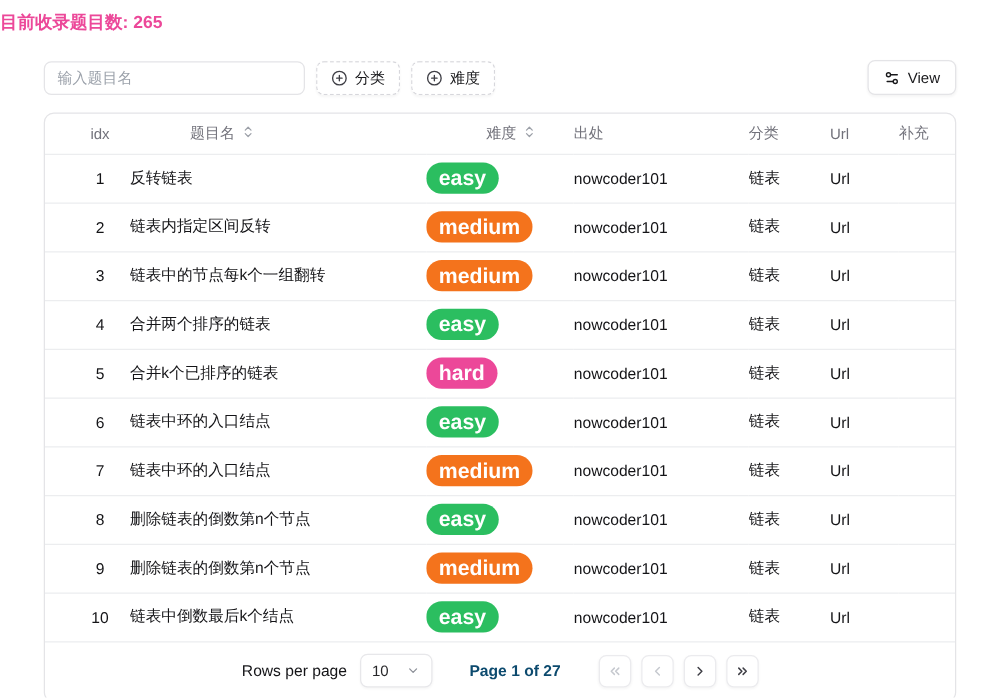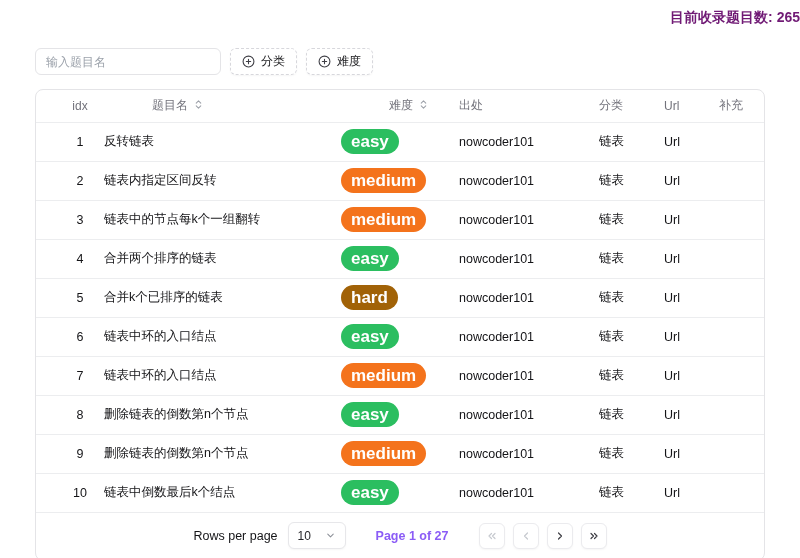--- a/index.html
+++ b/index.html
@@ -3,38 +3,38 @@
 <meta charset="utf-8">
 <style>
   * { box-sizing: border-box; margin: 0; padding: 0; }
   html, body { width: 800px; height: 558px; overflow: hidden; }
   body {
     background: #ffffff;
     color: #0a0a0b;
     font-family: "Liberation Sans", "DejaVu Sans", sans-serif;
   }
   .page-title {
-    text-align: right;
+    text-align: left;
     padding-top: 9px;
     font-size: 14px;
     font-weight: 600;
-    color: #701a75;
+    color: #ec4899;
   }
   .page-title .count { font-weight: 700; }
   .content { margin: 0 35px; }
 
   
   .toolbar {
     margin-top: 21px;
     display: flex;
     align-items: center;
     gap: 9px;
   }
   .search-input {
-    width: 186px;
+    width: 209px;
     height: 27px;
     border: 1px solid #e4e4e7;
     border-radius: 6px;
     padding: 0 10px;
     font-size: 12px;
     color: #0a0a0b;
     font-family: inherit;
     outline: none;
   }
   .search-input::placeholder { color: #9ba1aa; }
@@ -117,21 +117,21 @@
     align-items: center;
     justify-content: space-between;
     padding: 0 9px;
     font-size: 12px;
     color: #27272a;
     background: #fff;
     cursor: pointer;
     box-shadow: 0 1px 2px rgba(0,0,0,.04);
   }
   .rpp-select svg { color: #8b8f97; }
-  .page-info { font-size: 12.5px; font-weight: 600; color: #8b5cf6; }
+  .page-info { font-size: 12.5px; font-weight: 600; color: #0c4a6e; }
   .pager { display: flex; align-items: center; gap: 8px; }
   .pager-btn {
     width: 26px; height: 26px;
     border: 1px solid #ebebee;
     border-radius: 6px;
     background: #fff;
     display: inline-flex;
     align-items: center;
     justify-content: center;
     cursor: pointer;
@@ -168,20 +168,31 @@
             <circle cx="12" cy="12" r="10"></circle>
             <path d="M8 12h8M12 8v8"></path>
           </svg>
       </span>
       <span>难度</span>
     </button>
 
 
     <div class="spacer"></div>
 
+    <button class="btn view">
+      <span>
+        <svg width="13" height="13" viewBox="0 0 24 24" fill="none" stroke="#18181b" stroke-width="2" stroke-linecap="round">
+            <path d="M20 7h-9"></path>
+            <path d="M14 17H5"></path>
+            <circle cx="17" cy="17" r="3"></circle>
+            <circle cx="7" cy="7" r="3"></circle>
+          </svg>
+      </span>
+      <span>View</span>
+    </button>
   </div>
 
   <div class="table-card">
     <table>
       <colgroup>
         <col style="width:68px">
           <col style="width:237px">
           <col style="width:118px">
         <col style="width:140px">
           <col style="width:65px">
@@ -275,21 +286,21 @@
     <td>nowcoder101</td>
     <td>链表</td>
     <td>Url</td>
     <td></td>
   </tr>
 
   <tr>
     <td class="col-idx">5</td>
     <td>合并k个已排序的链表</td>
     <td>
-      <span class="badge" style="background: #a16207;">hard</span>
+      <span class="badge" style="background: #ec4899;">hard</span>
     </td>
     <td>nowcoder101</td>
     <td>链表</td>
     <td>Url</td>
     <td></td>
   </tr>
 
   <tr>
     <td class="col-idx">6</td>
     <td>链表中环的入口结点</td>

